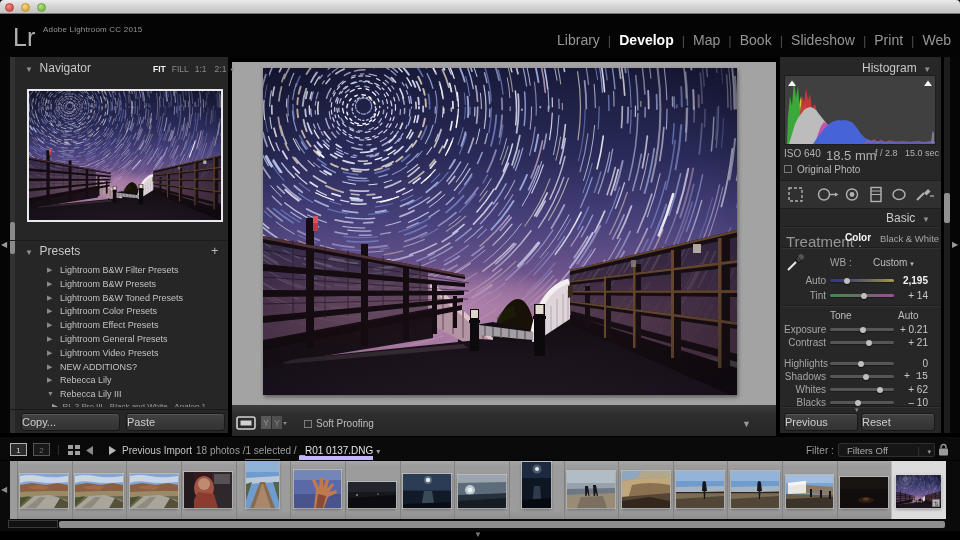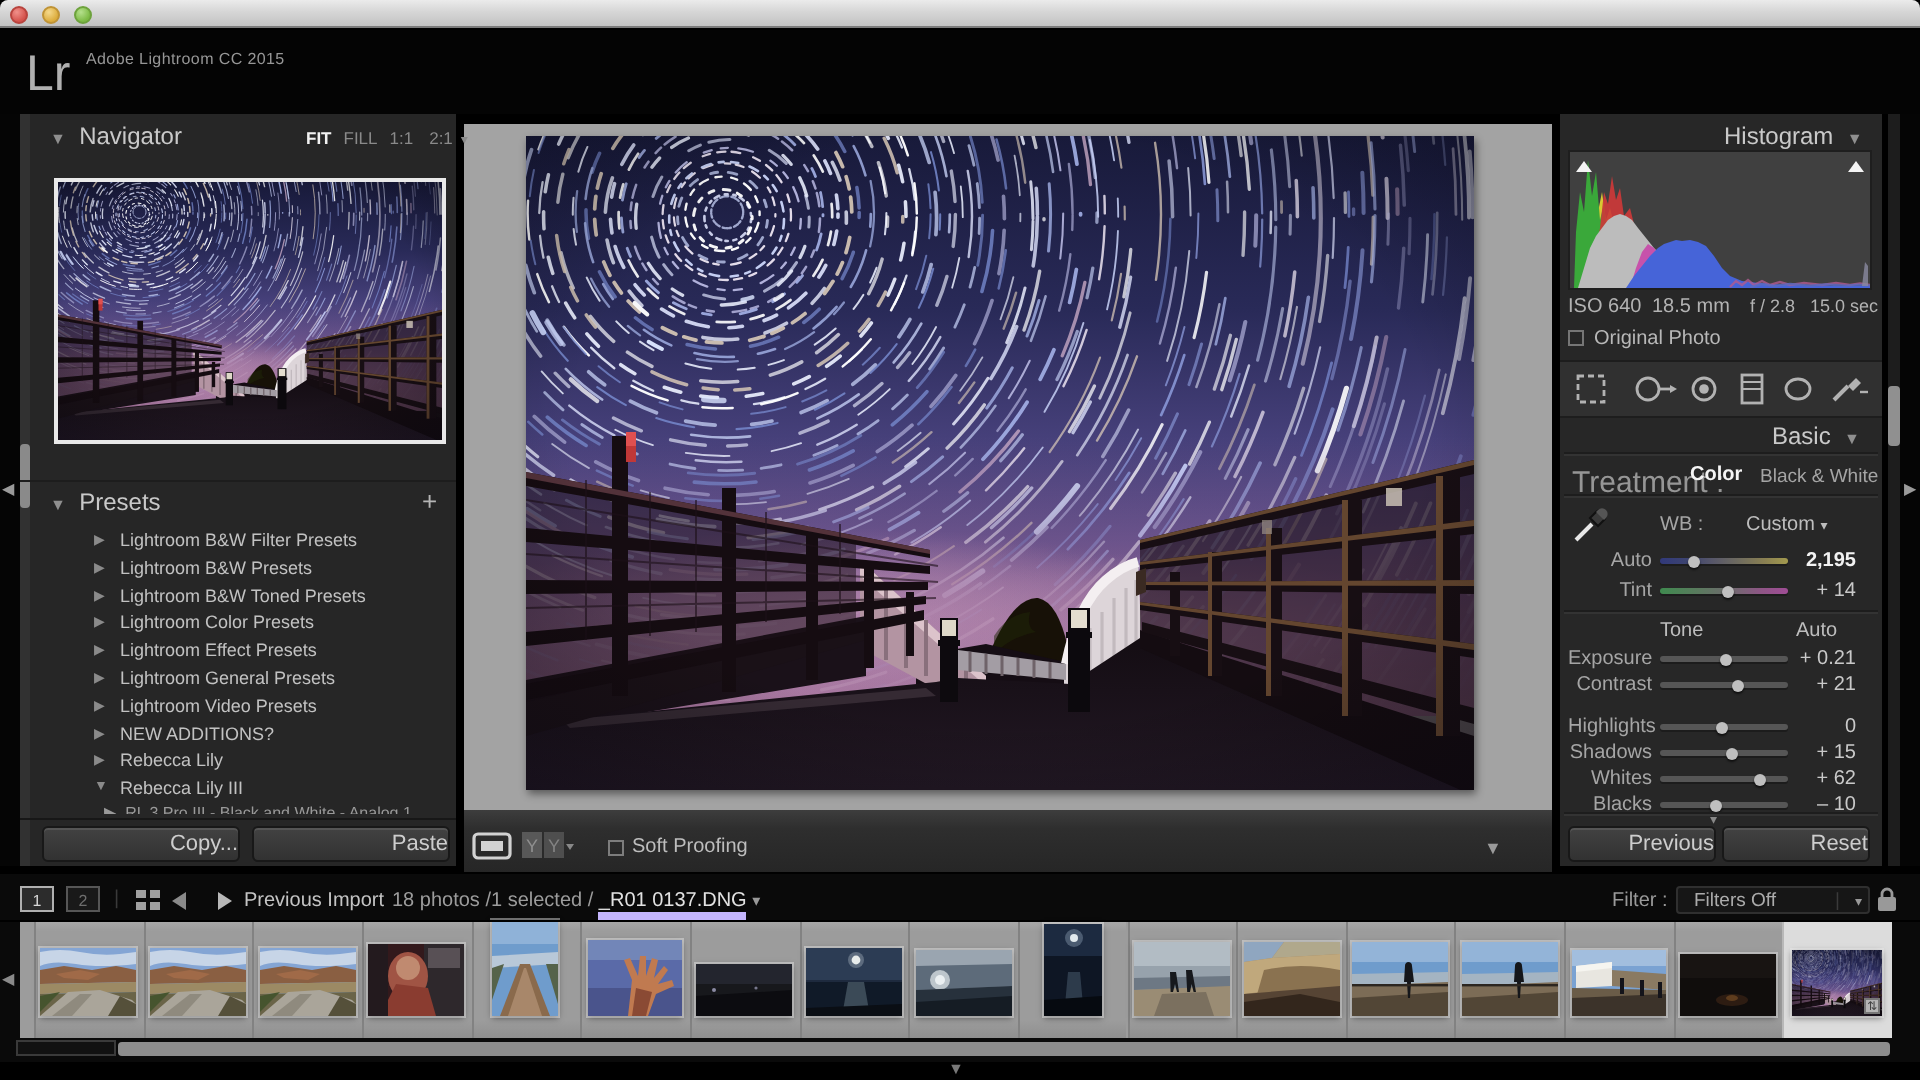--- a/index.html
+++ b/index.html
@@ -25,21 +25,21 @@
 .edgestrip{width:10px;background:#050505;color:#9a9a9a;font-size:8px}
 .phead{font-size:12px;color:#c9c9c9}
 .tri{color:#8f8f8f;font-size:8px}
 #navbox{left:27px;top:89px;width:196px;height:133px;border:2px solid #e9e9e9;background:#111}
 .zopt{font-size:8.5px;color:#8a8a8a}
 #presets .row{position:absolute;left:0;width:218px;height:13px;font-size:9px;color:#c2c2c2;white-space:nowrap}
 #presets .row .tr{position:absolute;left:47px;top:1px;color:#8a8a8a;font-size:7px}
 #presets .row .tx{position:absolute;left:60px;top:0px}
 .btn{position:absolute;height:18px;background:linear-gradient(180deg,#424242,#323232);
   border:1px solid #181818;border-radius:3px;color:#cdcdcd;font-size:11px;
-  text-align:right;line-height:16px;box-shadow:inset 0 1px 0 #555}
+  text-align:left;line-height:16px;box-shadow:inset 0 1px 0 #555}
 
 #canvas{left:232px;top:62px;width:544px;height:343px;background:#a3a3a3}
 #mainphoto{left:263px;top:68px;width:474px;height:327px;box-shadow:1px 2px 4px rgba(0,0,0,0.45)}
 #toolbar{left:232px;top:405px;width:544px;height:32px;
   background:linear-gradient(180deg,#3d3d3d 0%,#2e2e2e 30%,#262626 100%);border-bottom:1px solid #000}
 
 #rightpanel{left:780px;top:57px;width:161px;height:376px;background:#272727}
 #rscrollst{left:944px;top:57px;width:6px;height:376px;background:#1d1d1d}
 #rthumb{left:944px;top:193px;width:6px;height:30px;background:#909090;border-radius:2px}
 #histbox{left:784px;top:75px;width:152px;height:70px;background:#404040;border:1px solid #1e1e1e}
@@ -439,20 +439,21 @@
         </g>
 </defs>
     </svg>
 <div id="titlebar" class="abs"></div>
     <div class="abs tl" style="left:5px;background:radial-gradient(circle at 35% 30%,#f0908a,#d4524c 70%);border:0.5px solid #b8443e"></div>
     <div class="abs tl" style="left:21px;background:radial-gradient(circle at 35% 30%,#f5d98c,#dcac3c 70%);border:0.5px solid #bf9336"></div>
     <div class="abs tl" style="left:37px;background:radial-gradient(circle at 35% 30%,#b5e08c,#7cba44 70%);border:0.5px solid #6da23c"></div>
 <div id="appbar" class="abs">
       <div id="lr-logo" class="abs">Lr</div>
       <div id="lr-sub" class="abs">Adobe Lightroom CC 2015</div>
+      <span id="modules" class="abs">Library<span class="msep">|</span><b>Develop</b><span class="msep">|</span>Map<span class="msep">|</span>Book<span class="msep">|</span>Slideshow<span class="msep">|</span>Print<span class="msep">|</span>Web</span>
     </div>
 <div id="canvas" class="abs"></div>
 <div id="mainphoto" class="abs"><svg width="474" height="327" viewBox="0 0 474 327">
         <use href="#photo"></use>
       </svg></div>
 <div id="toolbar" class="abs"></div>
     <svg class="abs" style="left:236px;top:416px" width="20" height="14" viewBox="0 0 20 14">
       <rect x="1" y="1" width="18" height="12" rx="2" fill="none" stroke="#d2d2d2" stroke-width="1.6"></rect>
       <rect x="4.5" y="4.5" width="11" height="5" fill="#d2d2d2"></rect>
     </svg>
@@ -546,21 +547,21 @@
 <path d="M4 68 L7 58 L10 48 L13 42 L16 38 L19 34 L22 32 L25 31 L28 32 L31 34 L34 38 L38 43 L42 48 L46 52 L50 56 L55 60 L60 63 L66 65.5 L74 67 L74 68 Z" fill="#bcbcbc"></path>
 <path d="M30 68 L33 58 L36 50 L39 46 L42 48 L45 52 L48 56 L52 60 L57 63 L63 65 L70 66.5 L70 68 Z" fill="#c846a8" opacity="0.9"></path>
 <path d="M28 68 L32 62 L36 57 L40 52 L44 48 L47 46 L50 45 L53 44 L56 44.5 L60 44 L64 45 L68 47 L72 52 L76 58 L80 62 L86 64.5 L94 65.5 L104 66.3 L120 66.8 L150 67 L150 68 Z" fill="#4664d8"></path>
 <path d="M80 67.5 l3 -3 l3 2 l3 -2.5 l3 2.5 l4 -2 l4 2 l5 -1.5 l5 1.5 l7 -1 l9 1 l7 -1 l7 1 l5 -0.8 l5 0.8" stroke="#b05a90" stroke-width="1.2" fill="none" opacity="0.8"></path>
 <path d="M90 67.6 l6 -1.6 l6 1 l8 -1 l10 0.8 l8 -0.6 l10 0.6 l6 -0.5 l6 0.5" stroke="#5a6ac0" stroke-width="1.2" fill="none" opacity="0.8"></path>
 <path d="M146 67 l1.5 -12 l1.5 2 l0 10 Z" fill="#8a8aa0" opacity="0.8"></path>
 <path d="M3 10 L11 10 L7 4.5 Z" fill="#f4f4f4"></path>
 <path d="M139 10 L147 10 L143 4.5 Z" fill="#f4f4f4"></path>
 </svg></div>
 <div class="lbl" style="left:784px;top:148px;font-size:10px;color:#b2b2b2">ISO 640</div>
-<div class="lbl" style="left:826px;top:148px;font-size:10px;color:#b2b2b2">18.5 mm</div>
+<div class="lbl" style="left:826px;top:148px;font-size:13px;color:#b2b2b2">18.5 mm</div>
 <div class="lbl" style="left:875px;top:148px;font-size:9px;color:#b2b2b2">f / 2.8</div>
 <div class="lbl" style="left:905px;top:148px;font-size:9px;color:#b2b2b2">15.0 sec</div>
 <div class="abs" style="left:784px;top:165px;width:8px;height:8px;border:1px solid #767676"></div>
 <div class="lbl" style="left:797px;top:164px;color:#b8b8b8">Original Photo</div>
 <div class="abs" style="left:780px;top:180px;width:161px;height:29px;background:#303030;border-top:1px solid #1d1d1d;border-bottom:1px solid #1d1d1d"></div>
 
 <svg class="abs" style="left:786px;top:184px" width="150" height="22" viewBox="0 0 150 22">
 <g stroke="#b2b2b2" fill="none">
 <rect x="3" y="4" width="13" height="13" stroke-dasharray="3 2" stroke-width="1.4"></rect>
 <circle cx="38" cy="10.5" r="5.5" stroke-width="1.4"></circle>
@@ -612,21 +613,21 @@
     <div class="val" style="left:884px;top:337px;width:44px;">+ 21</div>
     <div class="lbl" style="left:784px;top:358px;width:42px;text-align:right">Highlights</div>
     <div class="track" style="left:830px;top:362px;width:64px;">
       <div class="knob" style="left:28px"></div>
     </div>
     <div class="val" style="left:884px;top:358px;width:44px;">0</div>
     <div class="lbl" style="left:784px;top:371px;width:42px;text-align:right">Shadows</div>
     <div class="track" style="left:830px;top:375px;width:64px;">
       <div class="knob" style="left:33px"></div>
     </div>
-    <div class="val" style="left:884px;top:371px;width:44px;">+ 15</div>
+    <div class="val" style="left:884px;top:371px;width:44px;font-family:Liberation Mono, monospace;">+ 15</div>
     <div class="lbl" style="left:784px;top:384px;width:42px;text-align:right">Whites</div>
     <div class="track" style="left:830px;top:388px;width:64px;">
       <div class="knob" style="left:47px"></div>
     </div>
     <div class="val" style="left:884px;top:384px;width:44px;text-align:right;">+ 62</div>
     <div class="lbl" style="left:784px;top:397px;width:42px;text-align:right">Blacks</div>
     <div class="track" style="left:830px;top:401px;width:64px;">
       <div class="knob" style="left:25px"></div>
     </div>
     <div class="val" style="left:884px;top:397px;width:44px;">– 10</div>

